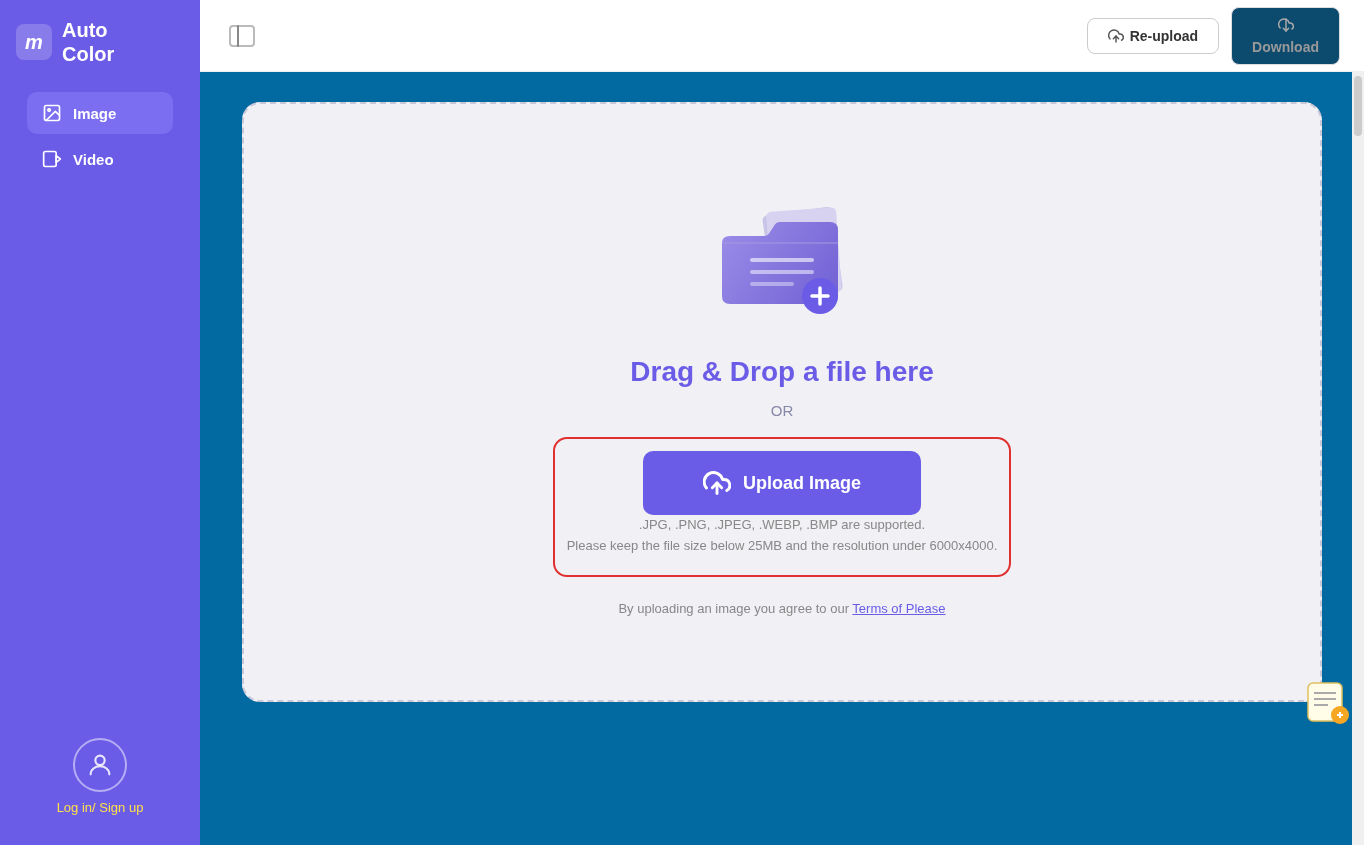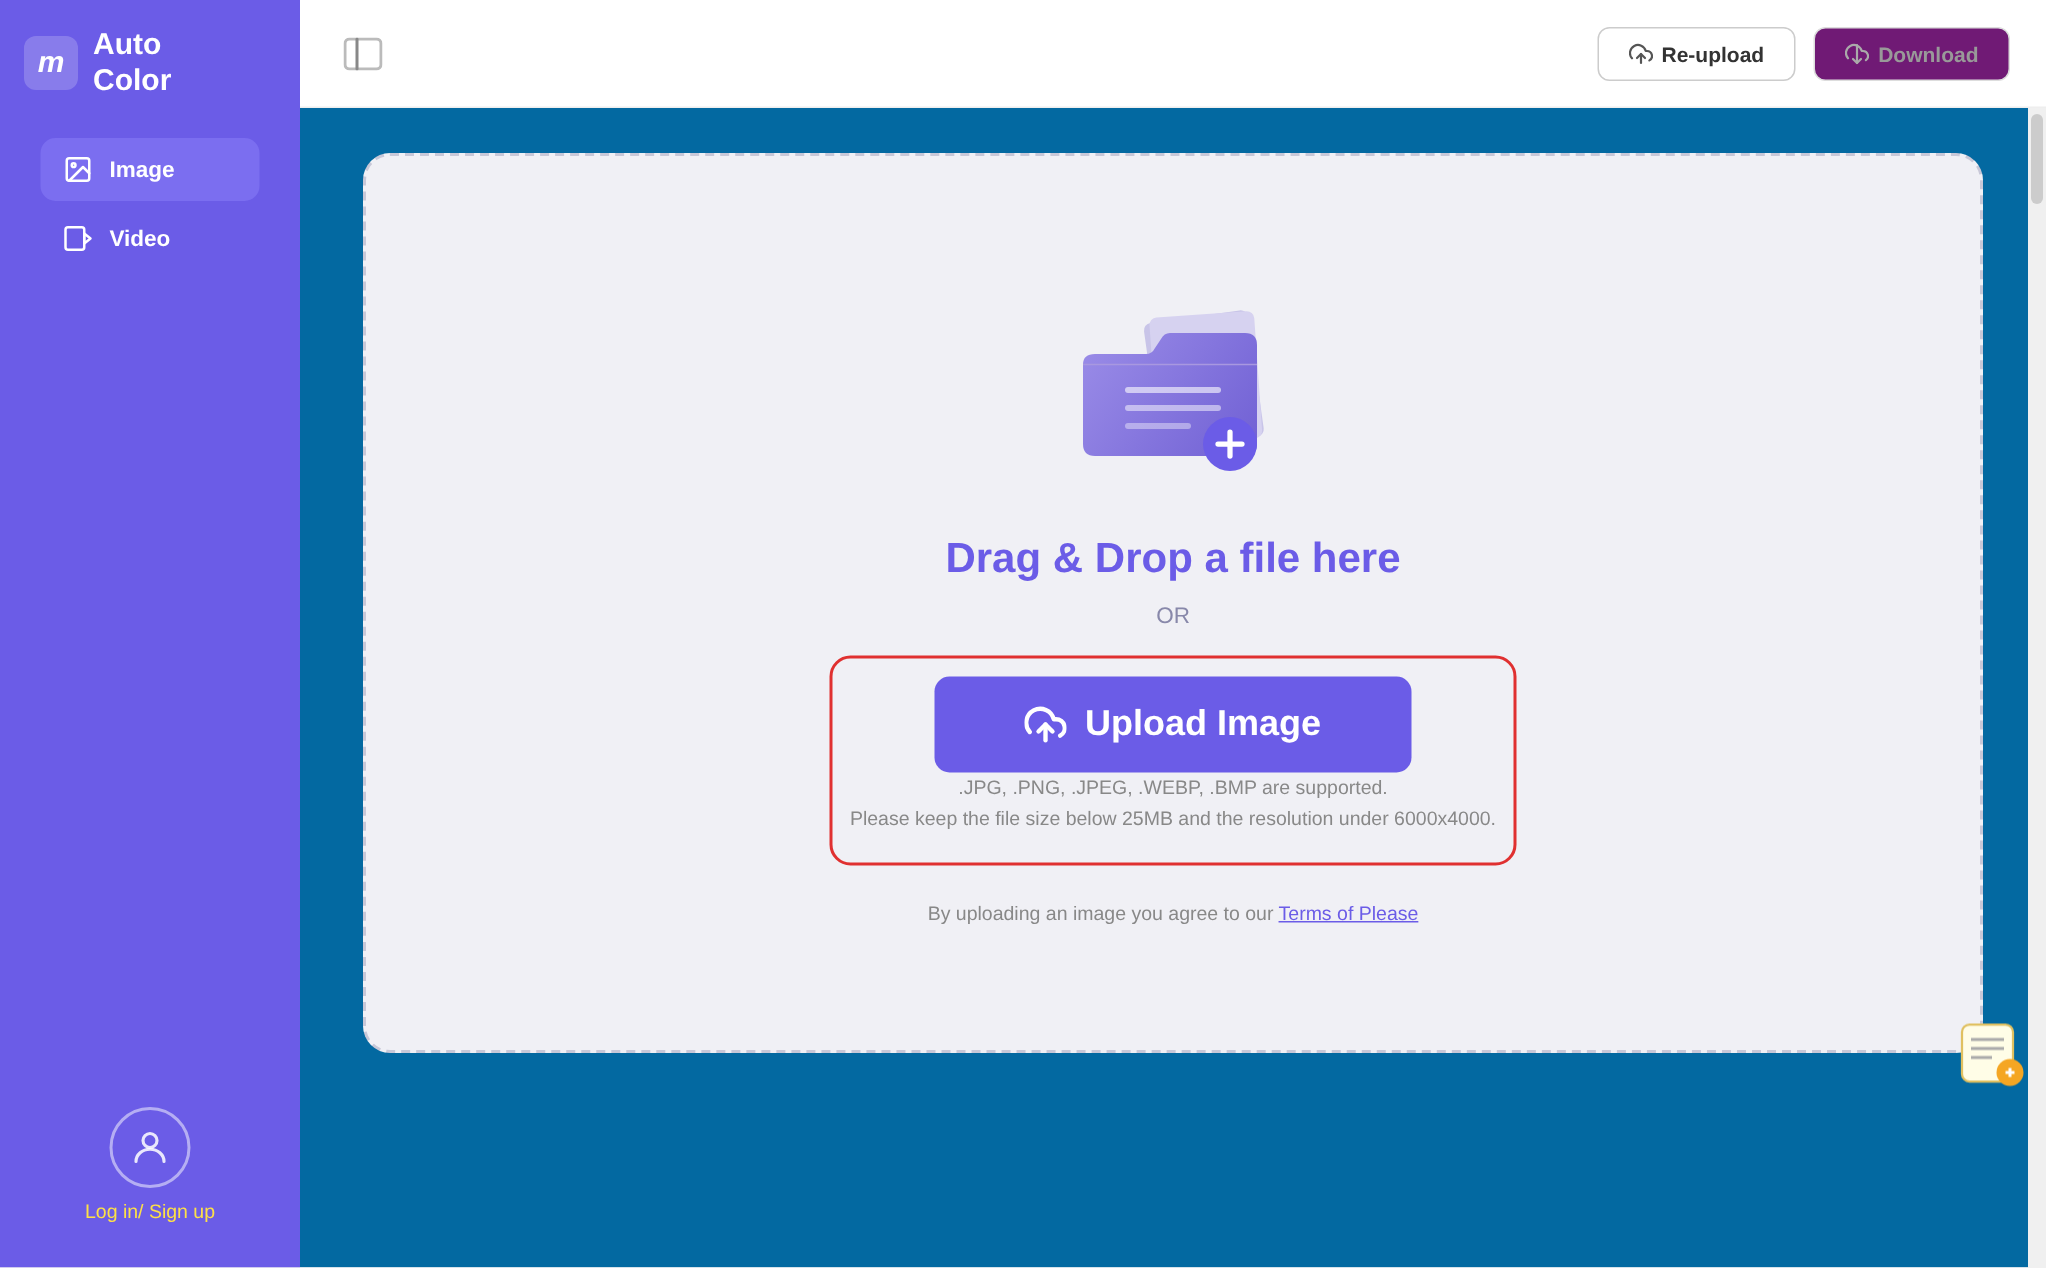--- a/index.html
+++ b/index.html
@@ -142,23 +142,24 @@
       padding: 9px 20px;
       border-radius: 8px;
       font-size: 14px;
       font-weight: 600;
       cursor: pointer;
       border: 1.5px solid #ccc;
       background: white;
       color: #333;
     }
     .header-btn.download {
-      background: #701a75;
+      background: #0c4a6e;
       color: #999;
       border-color: #ddd;
+      flex-direction: column;
     }
 
     
     #content {
       flex: 1;
       display: flex;
       align-items: flex-start;
       justify-content: center;
       padding: 30px 40px;
       background: #0369a1;
@@ -220,21 +221,21 @@
       align-items: center;
       gap: 0;
     }
 
     #upload-btn {
       background: #6b5ce7;
       color: white;
       border: none;
       border-radius: 10px;
       padding: 18px 60px;
-      font-size: 24px;
+      font-size: 18px;
       font-weight: 700;
       cursor: pointer;
       display: flex;
       align-items: center;
       gap: 12px;
     }
 
     #supported-formats {
       font-size: 13px;
       color: #888;

